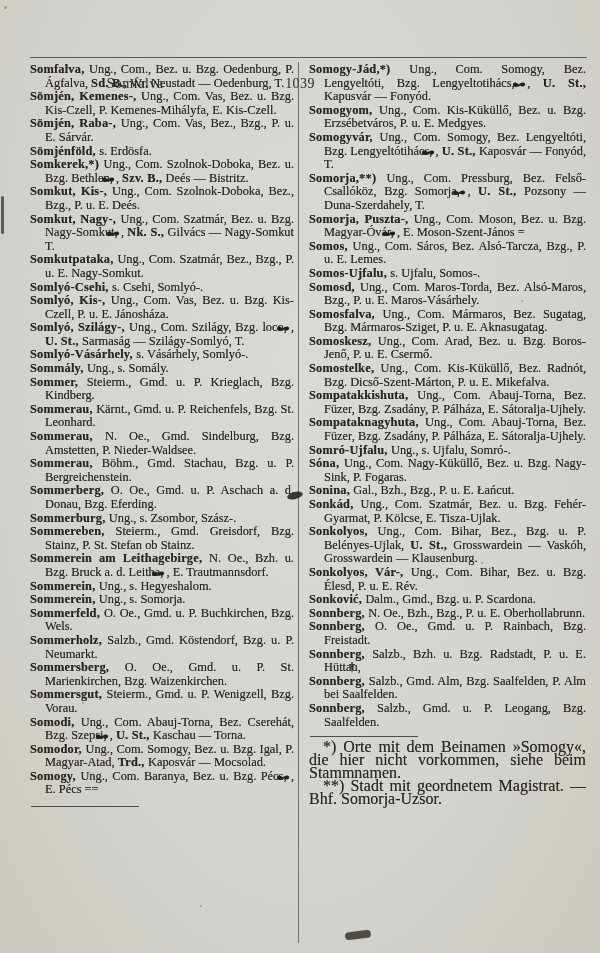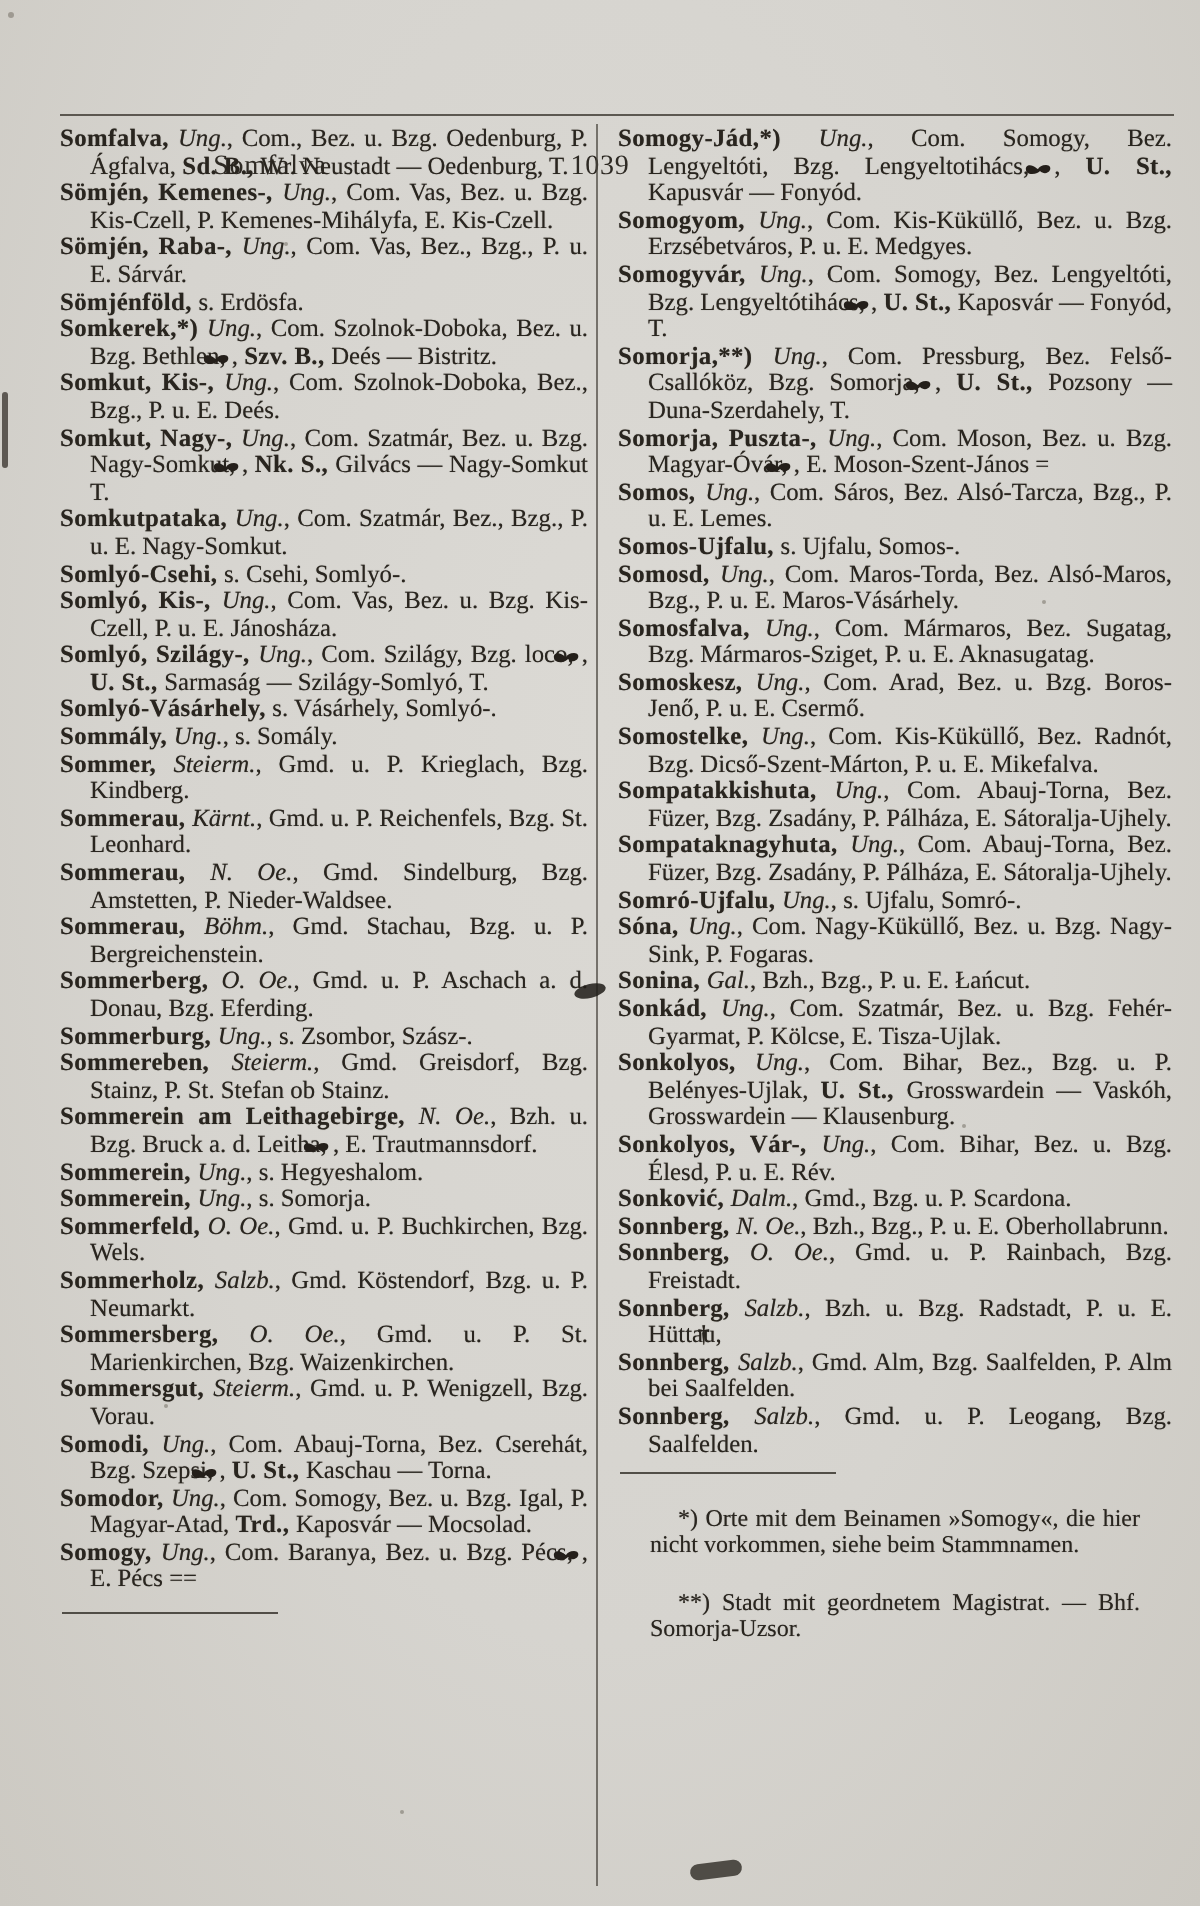--- a/index.html
+++ b/index.html
@@ -24,25 +24,25 @@
   .col-left{left:30px;width:264px;}
   .col-right{left:309px;width:277px;}
   .entry{
     margin:0;
     padding-left:15px;text-indent:-15px;
     text-align:justify;
     font-size:12.4px;line-height:13.6px;
     text-shadow:0 0 .4px rgba(40,35,28,.55);
   }
   .entry .b{font-weight:bold;letter-spacing:.2px;}
-  .entry .it,.footnote .it{font-style:italic;}
+  .entry .it,.footnote .it{}
   .footnote{
-    margin:16px;text-align:justify;
+    margin:0;text-align:justify;
     text-indent:14px;
-    font-size:12px;line-height:12.9px;
+    font-size:16px;line-height:12.9px;
     text-shadow:0 0 .4px rgba(40,35,28,.5);
   }
   .fn-rule{width:108px;height:0;border-top:1px solid #3a362f;margin:7px 0 4px 1px;opacity:.85;}
   .col-left .fn-rule{margin-top:9px;}
   .sym{display:inline-block;}
   .sym.tel svg{display:inline-block;vertical-align:-1px;}
   .sym.cross{font-weight:bold;font-size:12px;}
   
   .artifact{position:absolute;pointer-events:none;}
   .a-streak{left:1px;top:196px;width:3px;height:38px;background:#35302a;border-radius:2px;opacity:.75;}

